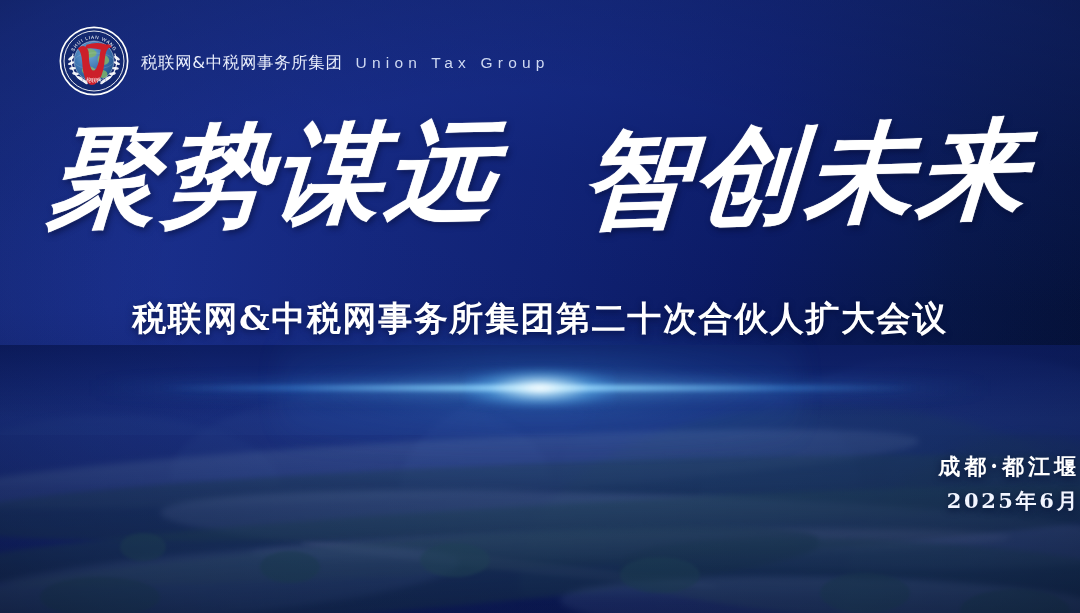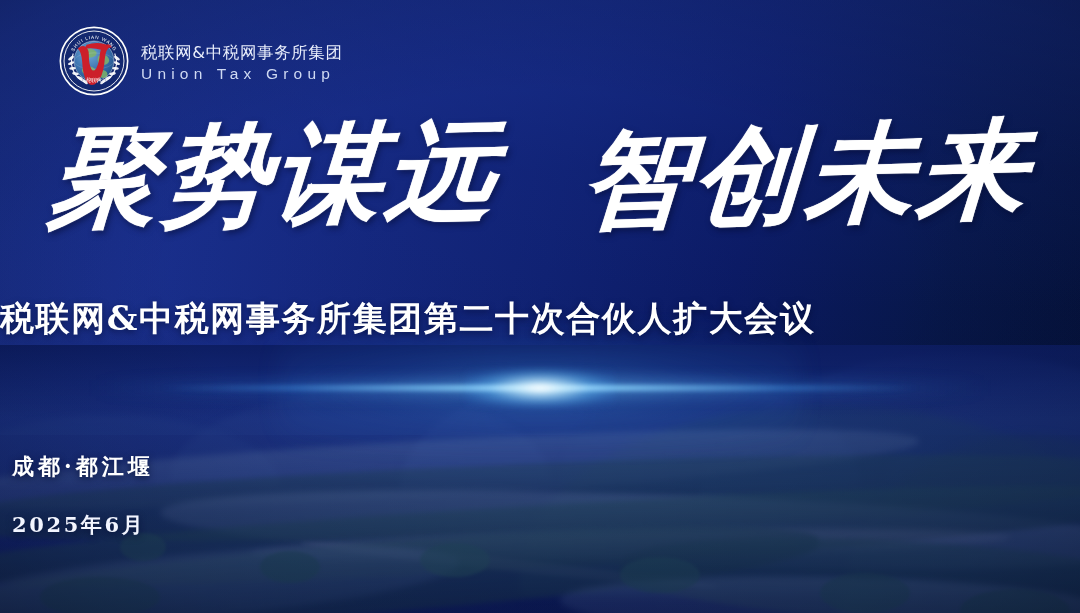--- a/index.html
+++ b/index.html
@@ -232,21 +232,21 @@
     align-items: center;
     gap: 10px;
   }
   .logo-mark {
     position: relative;
     width: 74px; height: 74px;
     flex: 0 0 auto;
   }
   .logo-mark svg { display: block; width: 74px; height: 74px; }
 
-  .logo-text { display: flex; flex-direction: column; gap: 1px; padding-top: 4px; }
+  .logo-text { display: flex; flex-direction: row; gap: 13px; padding-top: 4px; }
   .logo-cn {
     font-family: "DejaVu Sans", "Liberation Sans", sans-serif;
     font-size: 16.5px;
     color: #e9eefb;
     letter-spacing: 0.6px;
     line-height: 1.25;
     white-space: nowrap;
   }
   .logo-en {
     font-family: Liberation Sans, sans-serif;
@@ -282,48 +282,48 @@
       0 0 1px rgba(255,255,255,0.9),
       2px 3px 6px rgba(3,10,45,0.55);
   }
   .headline-part.p2 { transform: skewX(-5deg) rotate(-1.6deg); }
 
   
   .subtitle {
     position: absolute;
     left: 0; right: 0;
     top: 296px;
-    text-align: left;
+    text-align: center;
     font-family: "DejaVu Serif", "Liberation Serif", serif;
     font-weight: 700;
     font-size: 34px;
     letter-spacing: 1.6px;
     color: #ffffff;
     white-space: nowrap;
     text-shadow: 0 2px 6px rgba(3,10,45,0.60);
   }
 
   
   .footer-block {
     position: absolute;
     left: 12px; right: 0;
     top: 450px;
-    text-align: left;
+    text-align: right;
   }
   .footer-location {
     font-family: "DejaVu Serif", "Liberation Serif", serif;
     font-weight: 700;
     font-size: 22px;
     letter-spacing: 4px;
     color: #ffffff;
     text-shadow: 0 2px 7px rgba(4,12,48,0.75);
     line-height: 1.5;
   }
   .footer-date {
-    margin-top: 26px;
+    margin-top: 2px;
     font-family: "DejaVu Serif", "Liberation Serif", serif;
     font-weight: 600;
     font-size: 21px;
     letter-spacing: 2.6px;
     color: #f2f5ff;
     text-shadow: 0 2px 7px rgba(4,12,48,0.75);
     line-height: 1.5;
   }
 </style>
 </head>

